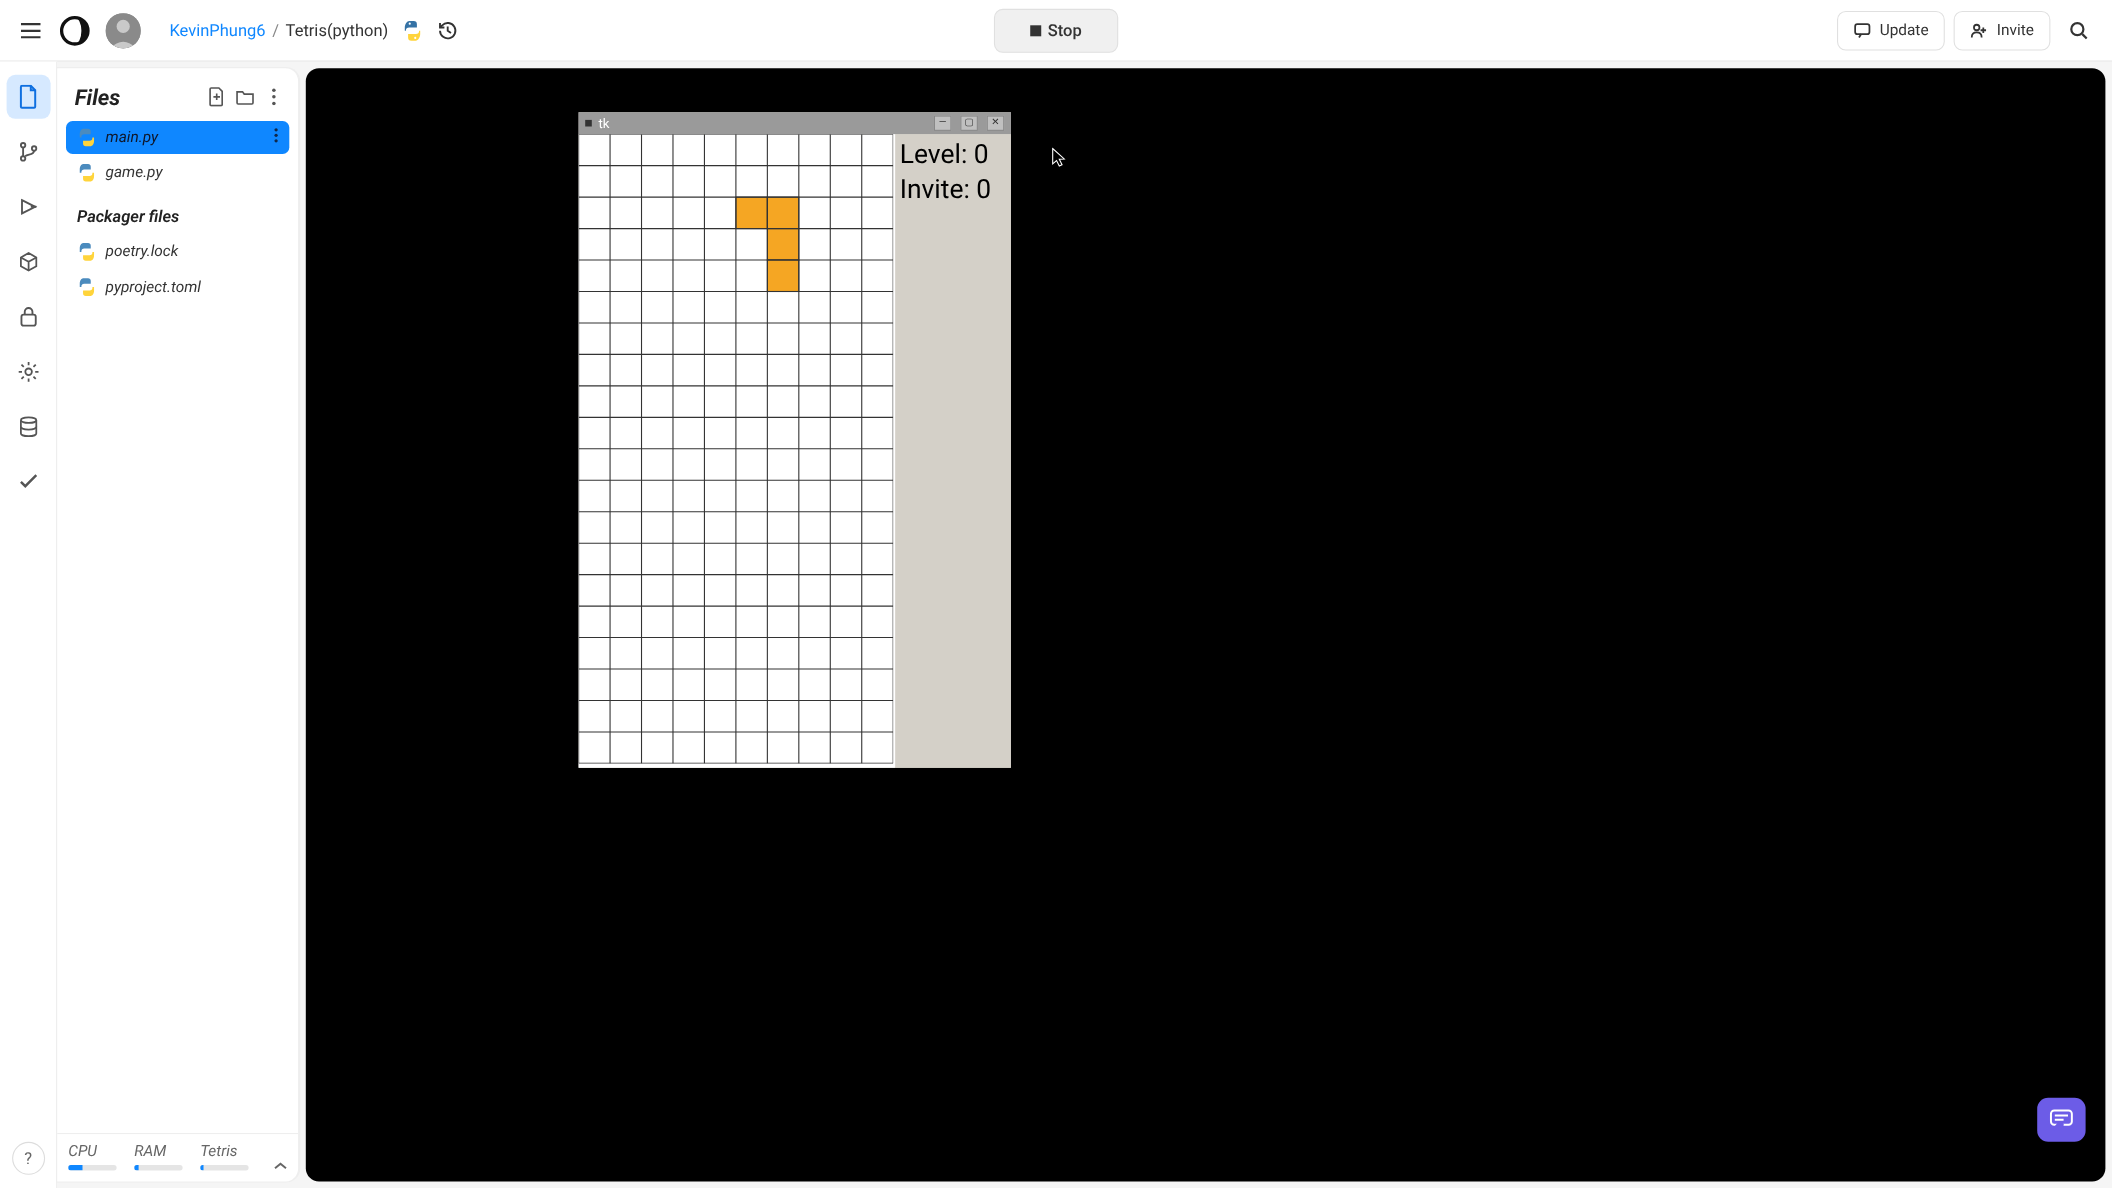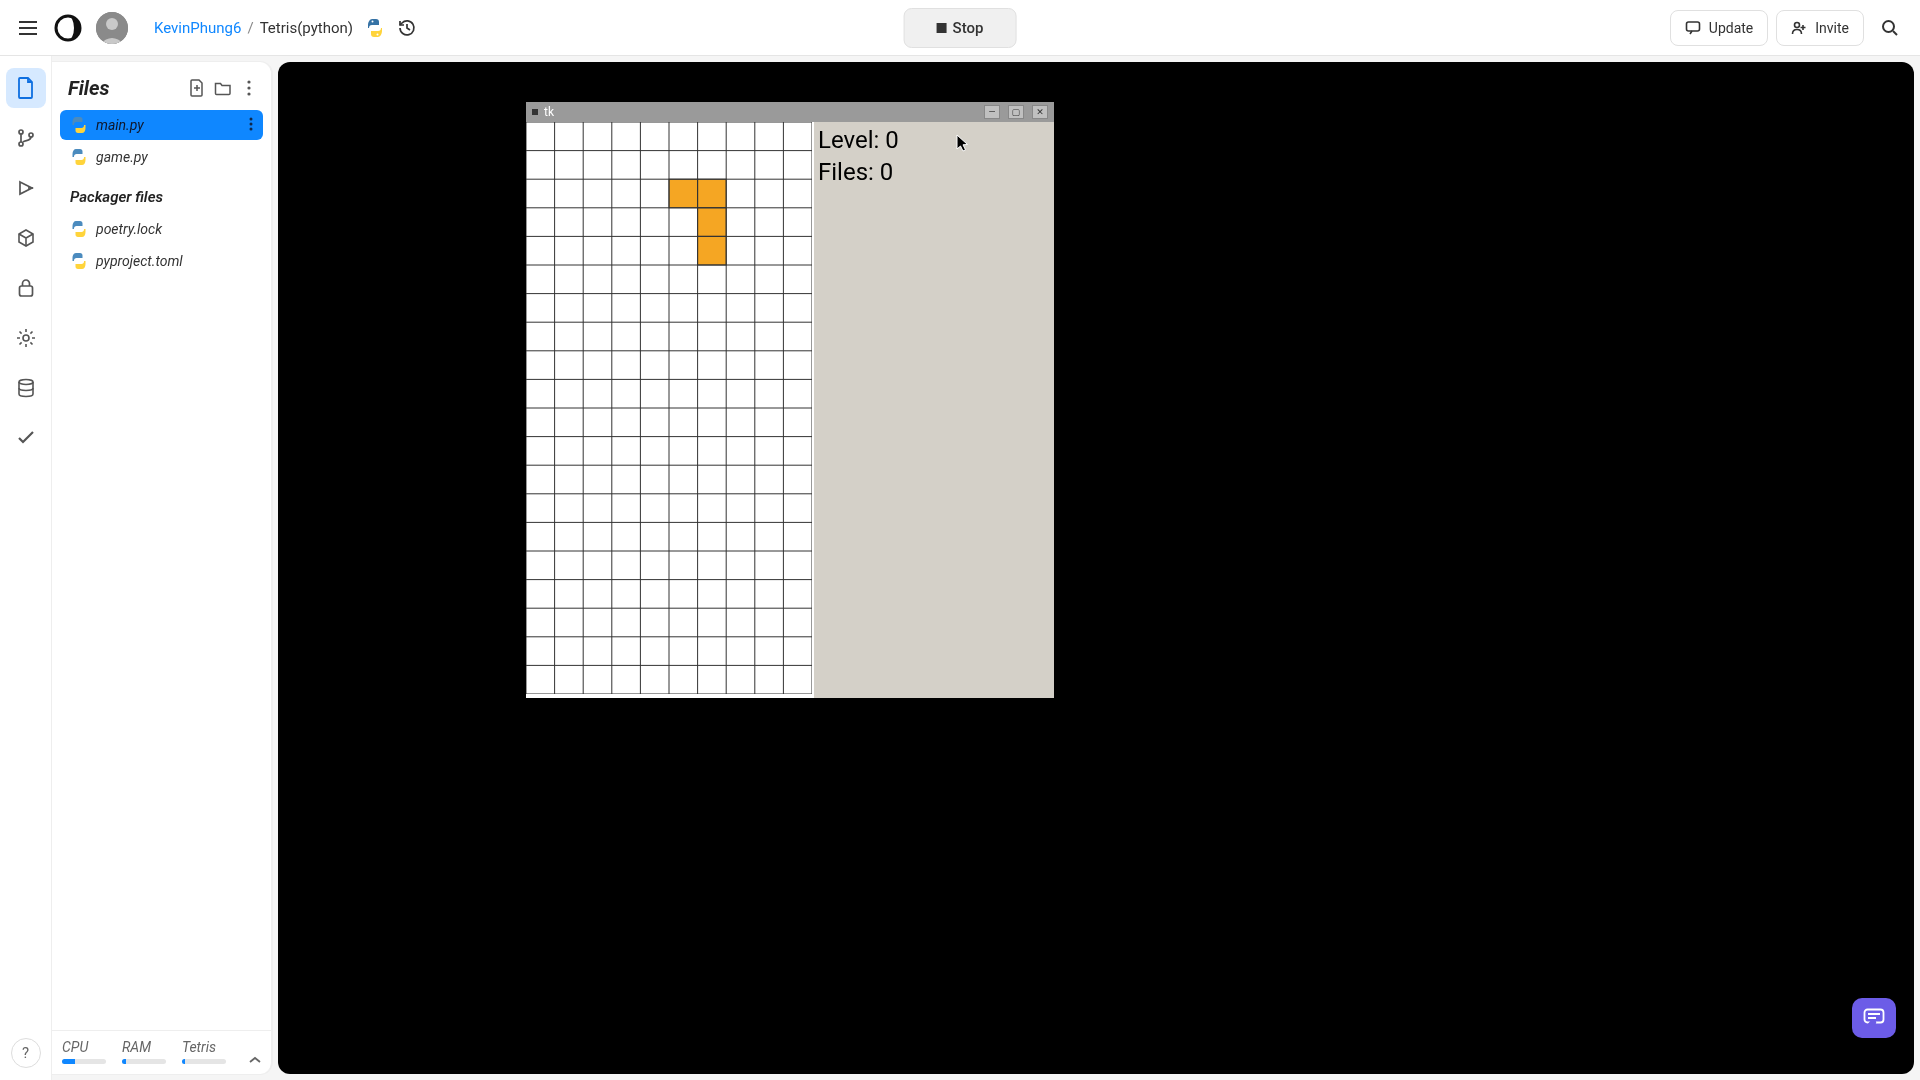--- a/index.html
+++ b/index.html
@@ -43,21 +43,21 @@
 .section-label { font-size: 15px; font-weight: 600; padding: 14px 10px 8px 10px; color:#222; }
 .py-icon { width: 18px; height: 18px; flex-shrink: 0; }
 .status-footer { border-top: 1px solid #eee; padding: 8px 10px 10px 10px; display: flex; align-items: flex-end; gap: 16px; }
 .stat { font-size: 14px; color: #666; }
 .bar { width: 44px; height: 5px; border-radius: 3px; background: #e5e5e5; margin-top: 4px; position: relative; overflow: hidden; }
 .bar .fill { position: absolute; left: 0; top: 0; bottom: 0; background: #0f87ff; }
 .expand-stat { margin-left: auto; cursor: pointer; color: #666; display:flex; align-items:center; }
 
 
 .viewport { flex: 1; background: #000; margin: 6px 6px 6px 6px; border-radius: 12px; position: relative; overflow: hidden; }
-.tk-window { position: absolute; left: 248px; top: 40px; width: 528px; height: 596px; background: #d4d0c8; }
+.tk-window { position: absolute; left: 248px; top: 40px; width: 393px; height: 596px; background: #d4d0c8; }
 .tk-title { height: 20px; background: #9a9a9a; display: flex; align-items: center; padding: 0 6px; font-size: 12px; color: #fff; gap:6px; }
 .tk-title .dot { width:6px; height:6px; background:#333; }
 .tk-title .t-spacer { flex:1; }
 .tk-ctrl { width: 16px; height: 14px; background: #c0c0c0; border: 1px solid #888; margin-left: 2px; display:flex; align-items:center; justify-content:center; font-size:9px; color:#333; cursor:pointer; line-height:1; }
 .tk-body { display: flex; height: calc(100% - 20px); }
 .tk-canvas { width: 288px; height: 100%; background: #fff; }
 .tk-side { flex: 1; background: #d4d0c8; padding: 2px 4px; font-family: "DejaVu Sans Mono","Courier New",monospace; font-size: 24px; line-height: 1.35; color:#000; white-space: pre; }
 .grid-svg { display: block; }
 
 
@@ -338,21 +338,21 @@
               <line x1="0" y1="400.40000000000003" x2="286" y2="400.40000000000003" stroke="#333" stroke-width="1"></line>
               <line x1="0" y1="429" x2="286" y2="429" stroke="#333" stroke-width="1"></line>
               <line x1="0" y1="457.6" x2="286" y2="457.6" stroke="#333" stroke-width="1"></line>
               <line x1="0" y1="486.20000000000005" x2="286" y2="486.20000000000005" stroke="#333" stroke-width="1"></line>
               <line x1="0" y1="514.8000000000001" x2="286" y2="514.8000000000001" stroke="#333" stroke-width="1"></line>
               <line x1="0" y1="543.4" x2="286" y2="543.4" stroke="#333" stroke-width="1"></line>
               <line x1="0" y1="572" x2="286" y2="572" stroke="#333" stroke-width="1"></line>
             </svg>
         </div>
         <div class="tk-side"><span>Level: </span><span>0</span>
-<span>Files: </span><span>0</span></div>
+<span>Invite: </span><span>0</span></div>
       </div>
     </div>
 
     <svg class="cursor-arrow" style="left:678px; top:72px;" width="14" height="18" viewBox="0 0 14 18">
         <path d="M1 1l0 14 3.5-3 2.5 5 2.5-1.2-2.5-5 4.5-.3z" fill="#000" stroke="#fff" stroke-width="1"></path>
       </svg>
 
     <div class="chat-fab">
       <svg width="22" height="20" viewBox="0 0 22 20" fill="none" stroke="currentColor" stroke-width="1.8">
           <rect x="1.5" y="1.5" width="19" height="13" rx="3" fill="#6c5ce7"></rect>

